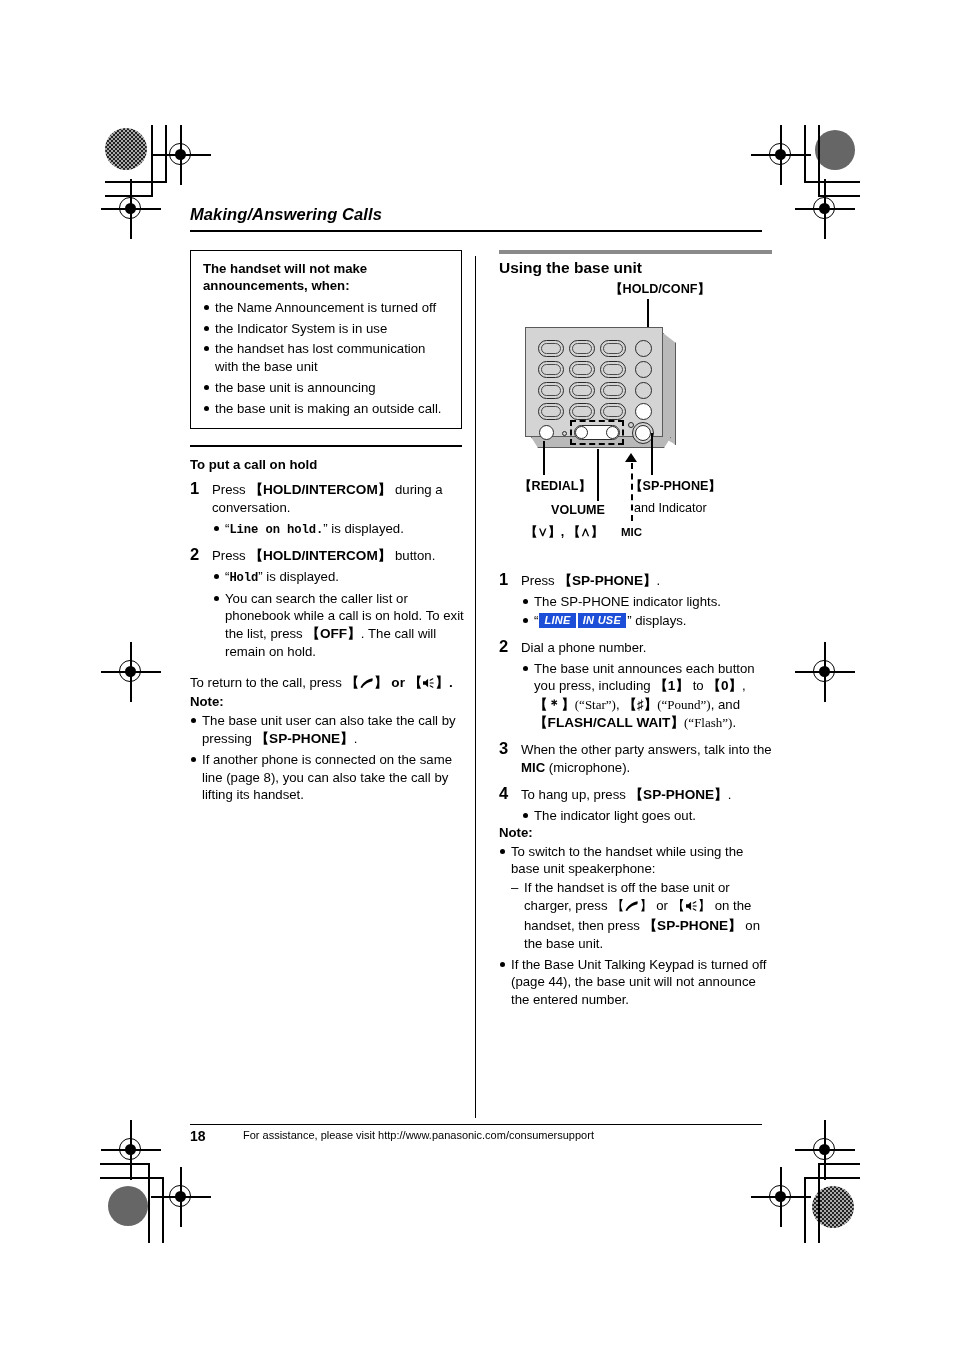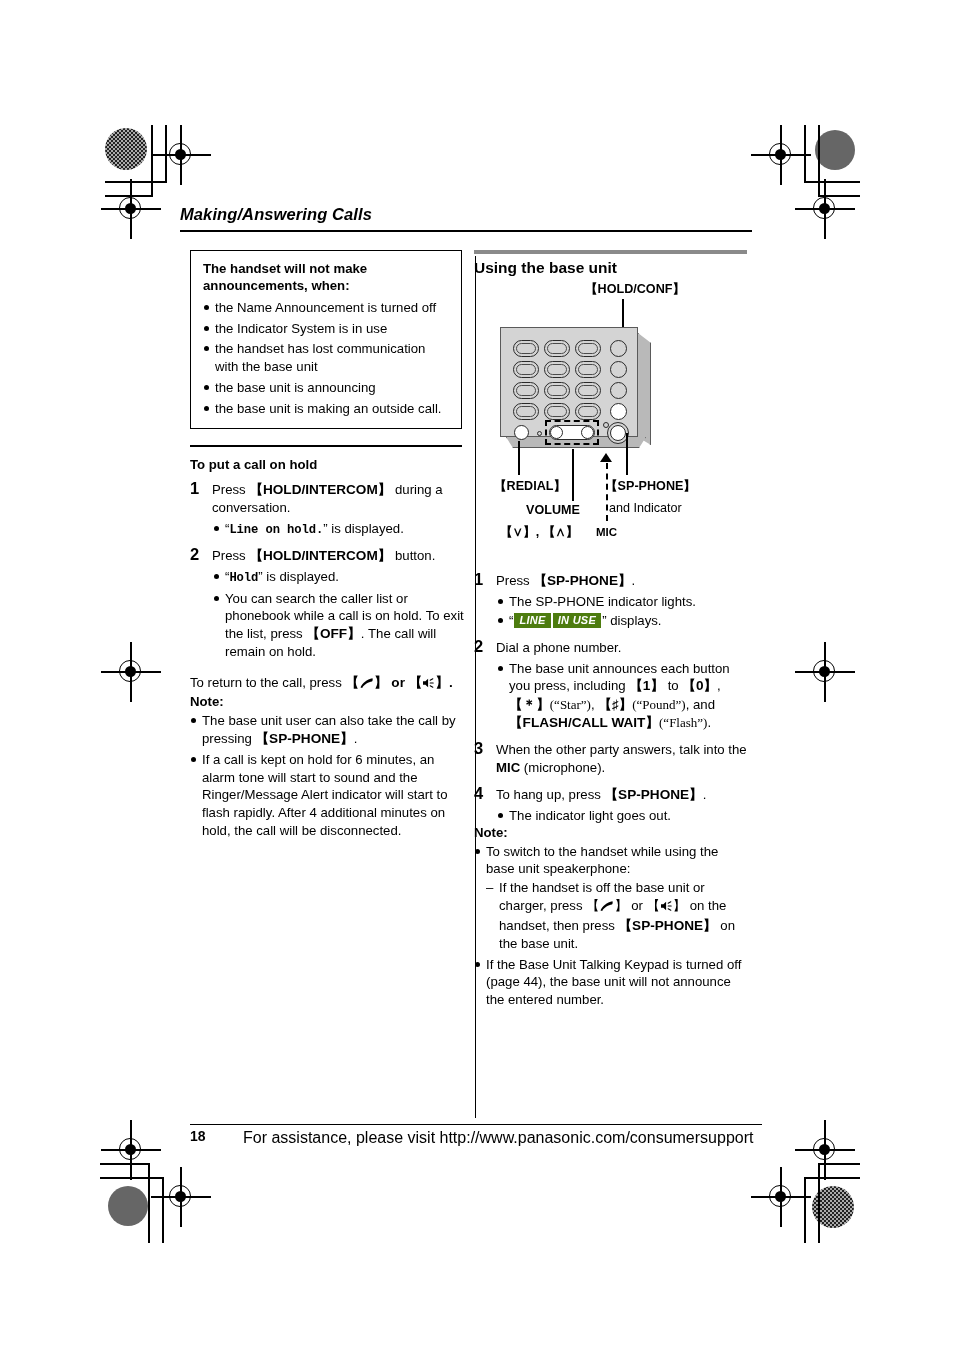--- a/index.html
+++ b/index.html
@@ -18,31 +18,31 @@
   .cross .ring{position:absolute;left:5px;top:5px;width:22px;height:22px;border:1.5px solid #000;border-radius:50%;box-sizing:border-box;}
   .cross .dot{position:absolute;left:11px;top:11px;width:11px;height:11px;background:#000;border-radius:50%;}
   .halftone{border-radius:50%;background:
      repeating-conic-gradient(#222 0 25%, #aaa 0 50%);
      background-size:4px 4px;}
   .halftone.solid{background:#666;}
   .cropL{position:absolute;}
   .cropL i{position:absolute;background:#000;}
 
   
-  .content{position:absolute;left:180px;top:205px;width:572px;}
+  .content{position:absolute;left:190px;top:205px;width:572px;}
 
   .chapter{
     font-size:16.5px;font-weight:bold;font-style:italic;letter-spacing:.1px;
     padding-bottom:4px;
   }
   .chapter-rule{height:1.6px;background:#000;margin-top:2px;width:572px;}
 
   .cols{position:absolute;left:190px;top:250px;width:572px;height:875px;}
   .col-left{position:absolute;left:0;top:0;width:278px;}
-  .col-right{position:absolute;left:284px;top:0;width:275px;}
+  .col-right{position:absolute;left:309px;top:0;width:275px;}
   .vdivider{position:absolute;left:285px;top:6px;width:1.3px;height:862px;background:#000;}
 
   
   .callout{
     border:1.4px solid #000;padding:9px 12px 11px 12px;box-sizing:border-box;
     width:272px;
   }
   .callout h3{margin:0 0 4px 0;font-size:13.2px;font-weight:bold;line-height:1.32;}
 
   ul.bul{list-style:none;margin:0;padding:0;}
@@ -68,21 +68,21 @@
   .step ul.bul>li:before{left:2px;}
 
   .para{font-size:13.2px;line-height:1.345;margin-top:13px;}
   .note-head{font-size:13.2px;font-weight:bold;margin-bottom:2px;}
 
   b,.b{font-weight:bold;}
   .mono{font-family:"Liberation Mono","DejaVu Sans Mono",monospace;font-size:12.2px;font-weight:bold;letter-spacing:-0.1px;}
   .serifq{font-family:"Liberation Serif",serif;font-size:13px;}
   .brk{font-weight:bold;font-size:13.6px;}
   .badge{
-    display:inline-block;background:#4d7c0f;color:#fff;font-style:italic;font-weight:bold;
+    display:inline-block;background:#1d4ed8;color:#fff;font-style:italic;font-weight:bold;
     font-size:11px;padding:1px 5px 1.5px 5px;line-height:1.15;letter-spacing:.3px;
     vertical-align:1px;margin:0 1px;
   }
   .icon-in{display:inline-block;vertical-align:-2px;}
 
   
   ul.dash{list-style:none;margin:1px 0 0 0;padding:0;}
   ul.dash>li{position:relative;padding-left:13px;font-size:13.2px;line-height:1.345;margin-top:1px;}
   ul.dash>li:before{content:"–";position:absolute;left:0;top:0;}
 
@@ -108,21 +108,21 @@
   .key:after{content:"";position:absolute;left:2px;top:2px;right:2px;bottom:2px;border:1px solid #4a4a4a;border-radius:7px;}
   .rkey{position:absolute;border:1.6px solid #2a2a2a;border-radius:50%;background:#d4d4d4;box-sizing:border-box;}
   .wkey{background:#fff;}
   .dashbox{position:absolute;border:2px dashed #000;box-sizing:border-box;}
   .volpair{position:absolute;background:#fff;border:1.6px solid #2a2a2a;box-sizing:border-box;border-radius:12px;}
   .tinydot{position:absolute;border:1.2px solid #2a2a2a;border-radius:50%;background:#d4d4d4;box-sizing:border-box;}
 
   
   .footrule{position:absolute;left:190px;top:1124px;width:572px;height:1.4px;background:#000;}
   .pagenum{position:absolute;left:190px;top:1128px;font-size:14px;font-weight:bold;}
-  .footer-text{position:absolute;left:243px;top:1129px;font-size:16px;}
+  .footer-text{position:absolute;left:243px;top:1129px;font-size:11px;}
 </style>
 </head>
 <body>
 
 <div class="page">
 
   <div class="mark halftone" style="left:105px;top:128px;width:42px;height:42px;"></div>
   <div class="cropL" style="left:105px;top:125px;width:100px;height:92px;">
     <i style="left:46px;top:0;width:1.6px;height:70px;"></i>
     <i style="left:60px;top:0;width:1.6px;height:56px;"></i>
@@ -266,21 +266,21 @@
               <path d="M1.5 10.5 C3 6.5 8 2 13.5 1.2 C13.9 2.6 13.6 4 13 4.6 C9.5 5 5.2 7.6 3.2 10.9 Z" fill="#000"></path>
             </svg></span><span class="brk">】 or </span><span class="brk">【</span><span class="icon-in"><svg width="13" height="12" viewBox="0 0 13 12">
               <path d="M1 4.2h2.4L6.1 1.8v8.4L3.4 7.8H1z" fill="#000"></path>
               <path d="M8.2 3.2l2.6-1.4M8.2 6h3M8.2 8.8l2.6 1.4" stroke="#000" stroke-width="1.1" fill="none" stroke-linecap="round"></path>
             </svg></span><span class="brk">】.</span>
       </div>
 
       <div class="note-head">Note:</div>
       <ul class="bul">
         <li><span>The base unit user can also take the call by pressing </span><span class="brk">【SP-PHONE】</span><span>.</span></li>
-        <li>If a call is kept on hold for 6 minutes, an alarm tone will start to sound and the Ringer/Message Alert indicator will start to flash rapidly. After 4 additional minutes on hold, the call will be disconnected.</li>
+        <li>If another phone is connected on the same line (page 8), you can also take the call by lifting its handset.</li>
       </ul>
     </div>
 
     <div class="col-right">
       <div class="rule-thick"></div>
       <div class="sec-title">Using the base unit</div>
 
       <div class="figure">
 
         <div class="lbl" style="left:111px;top:0px;">【HOLD/CONF】</div>

